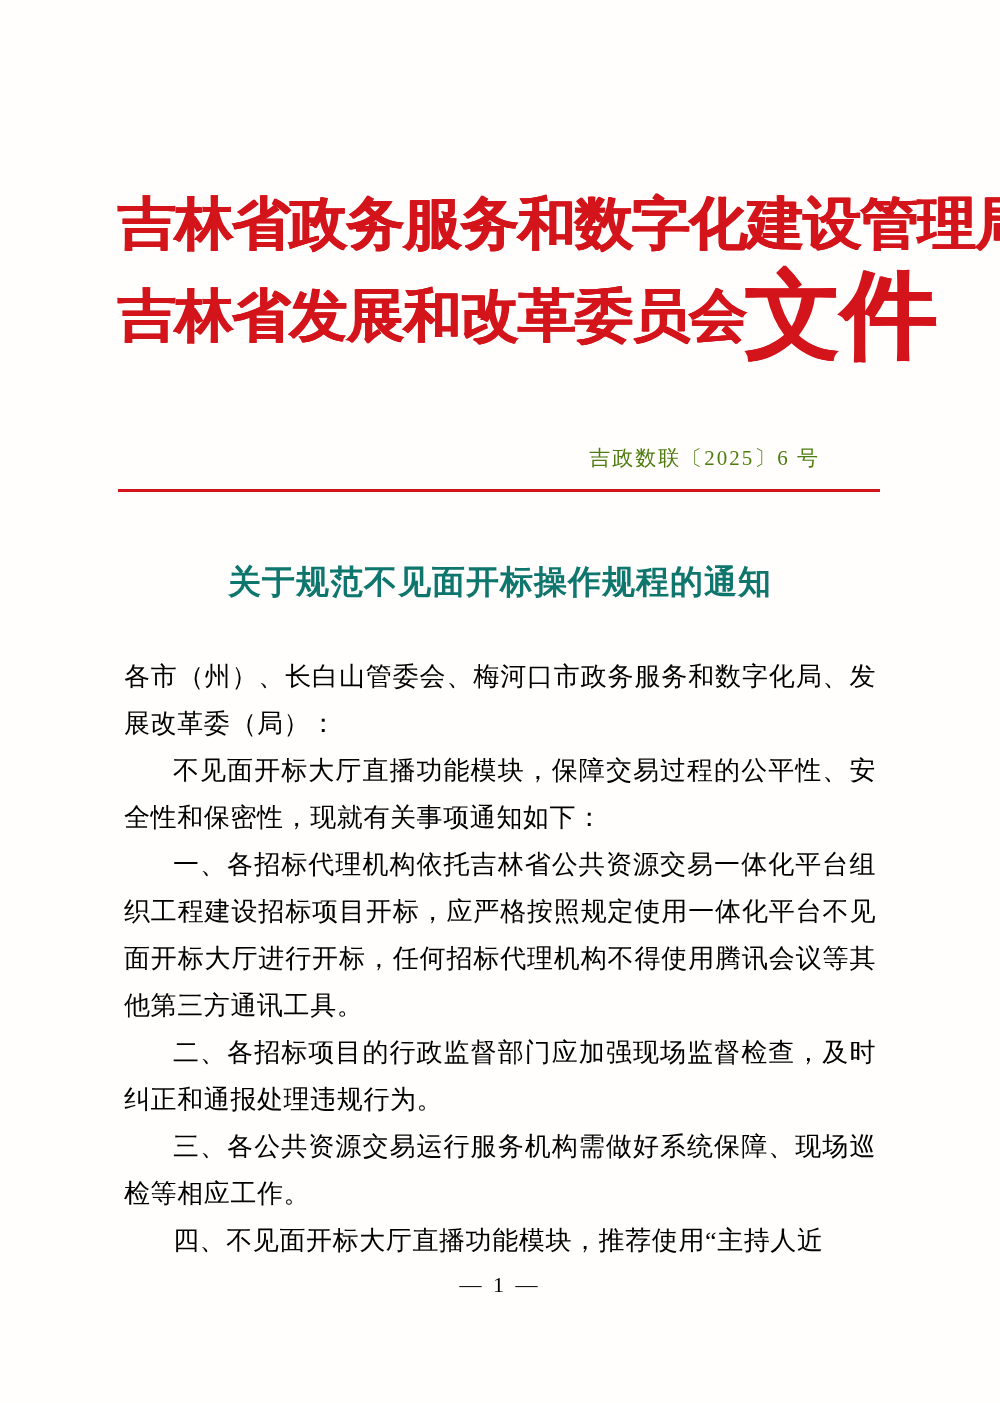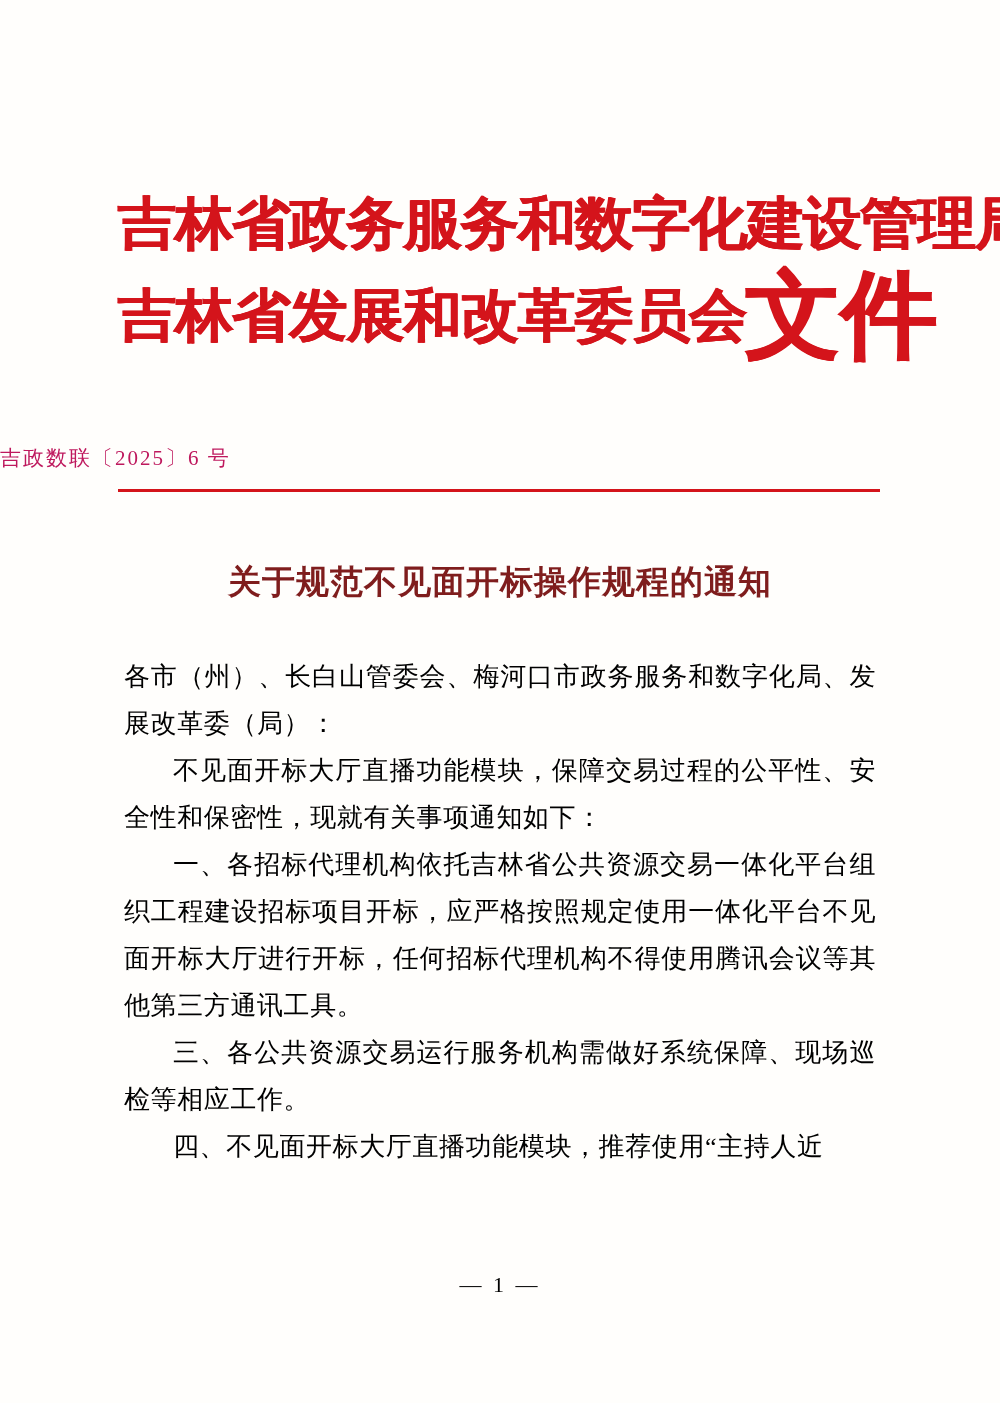--- a/index.html
+++ b/index.html
@@ -68,24 +68,24 @@
     text-shadow: 1px 0 0 #d4141b, -1px 0 0 #d4141b;
     margin-top: 36px;
   }
 
   
   .doc-number {
     position: absolute;
     left: 0;
     top: 444px;
     width: 820px;
-    text-align: left;
+    text-align: right;
     font-size: 21px;
     letter-spacing: 2px;
-    color: #be185d;
+    color: #4d7c0f;
     font-family: "Liberation Serif", "DejaVu Serif", serif;
   }
 
   .red-rule {
     position: absolute;
     left: 118px;
     top: 489px;
     width: 762px;
     height: 3px;
     background: #d4141b;
@@ -94,21 +94,21 @@
   
   .doc-title {
     position: absolute;
     left: 0;
     top: 560px;
     width: 1000px;
     text-align: center;
     font-size: 33px;
     font-weight: bold;
     letter-spacing: 1px;
-    color: #7f1d1d;
+    color: #0f766e;
     font-family: "Liberation Serif", "DejaVu Serif", serif;
   }
 
   
   .body-text {
     position: absolute;
     left: 124px;
     top: 653px;
     width: 752px;
     font-size: 26px;
@@ -157,19 +157,20 @@
   <div class="doc-number">吉政数联〔2025〕6 号</div>
 
   <div class="red-rule"></div>
 
   <div class="doc-title">关于规范不见面开标操作规程的通知</div>
 
   <div class="body-text">
     <p>各市（州）、长白山管委会、梅河口市政务服务和数字化局、发展改革委（局）：</p>
     <p class="p-indent">不见面开标大厅直播功能模块，保障交易过程的公平性、安全性和保密性，现就有关事项通知如下：</p>
     <p class="p-indent">一、各招标代理机构依托吉林省公共资源交易一体化平台组织工程建设招标项目开标，应严格按照规定使用一体化平台不见面开标大厅进行开标，任何招标代理机构不得使用腾讯会议等其他第三方通讯工具。</p>
+    <p class="p-indent">二、各招标项目的行政监督部门应加强现场监督检查，及时纠正和通报处理违规行为。</p>
     <p class="p-indent">三、各公共资源交易运行服务机构需做好系统保障、现场巡检等相应工作。</p>
     <p class="p-indent">四、不见面开标大厅直播功能模块，推荐使用“主持人近</p>
   </div>
 
   <div class="page-number">— 1 —</div>
 
 </div>
 
 </body></html>

